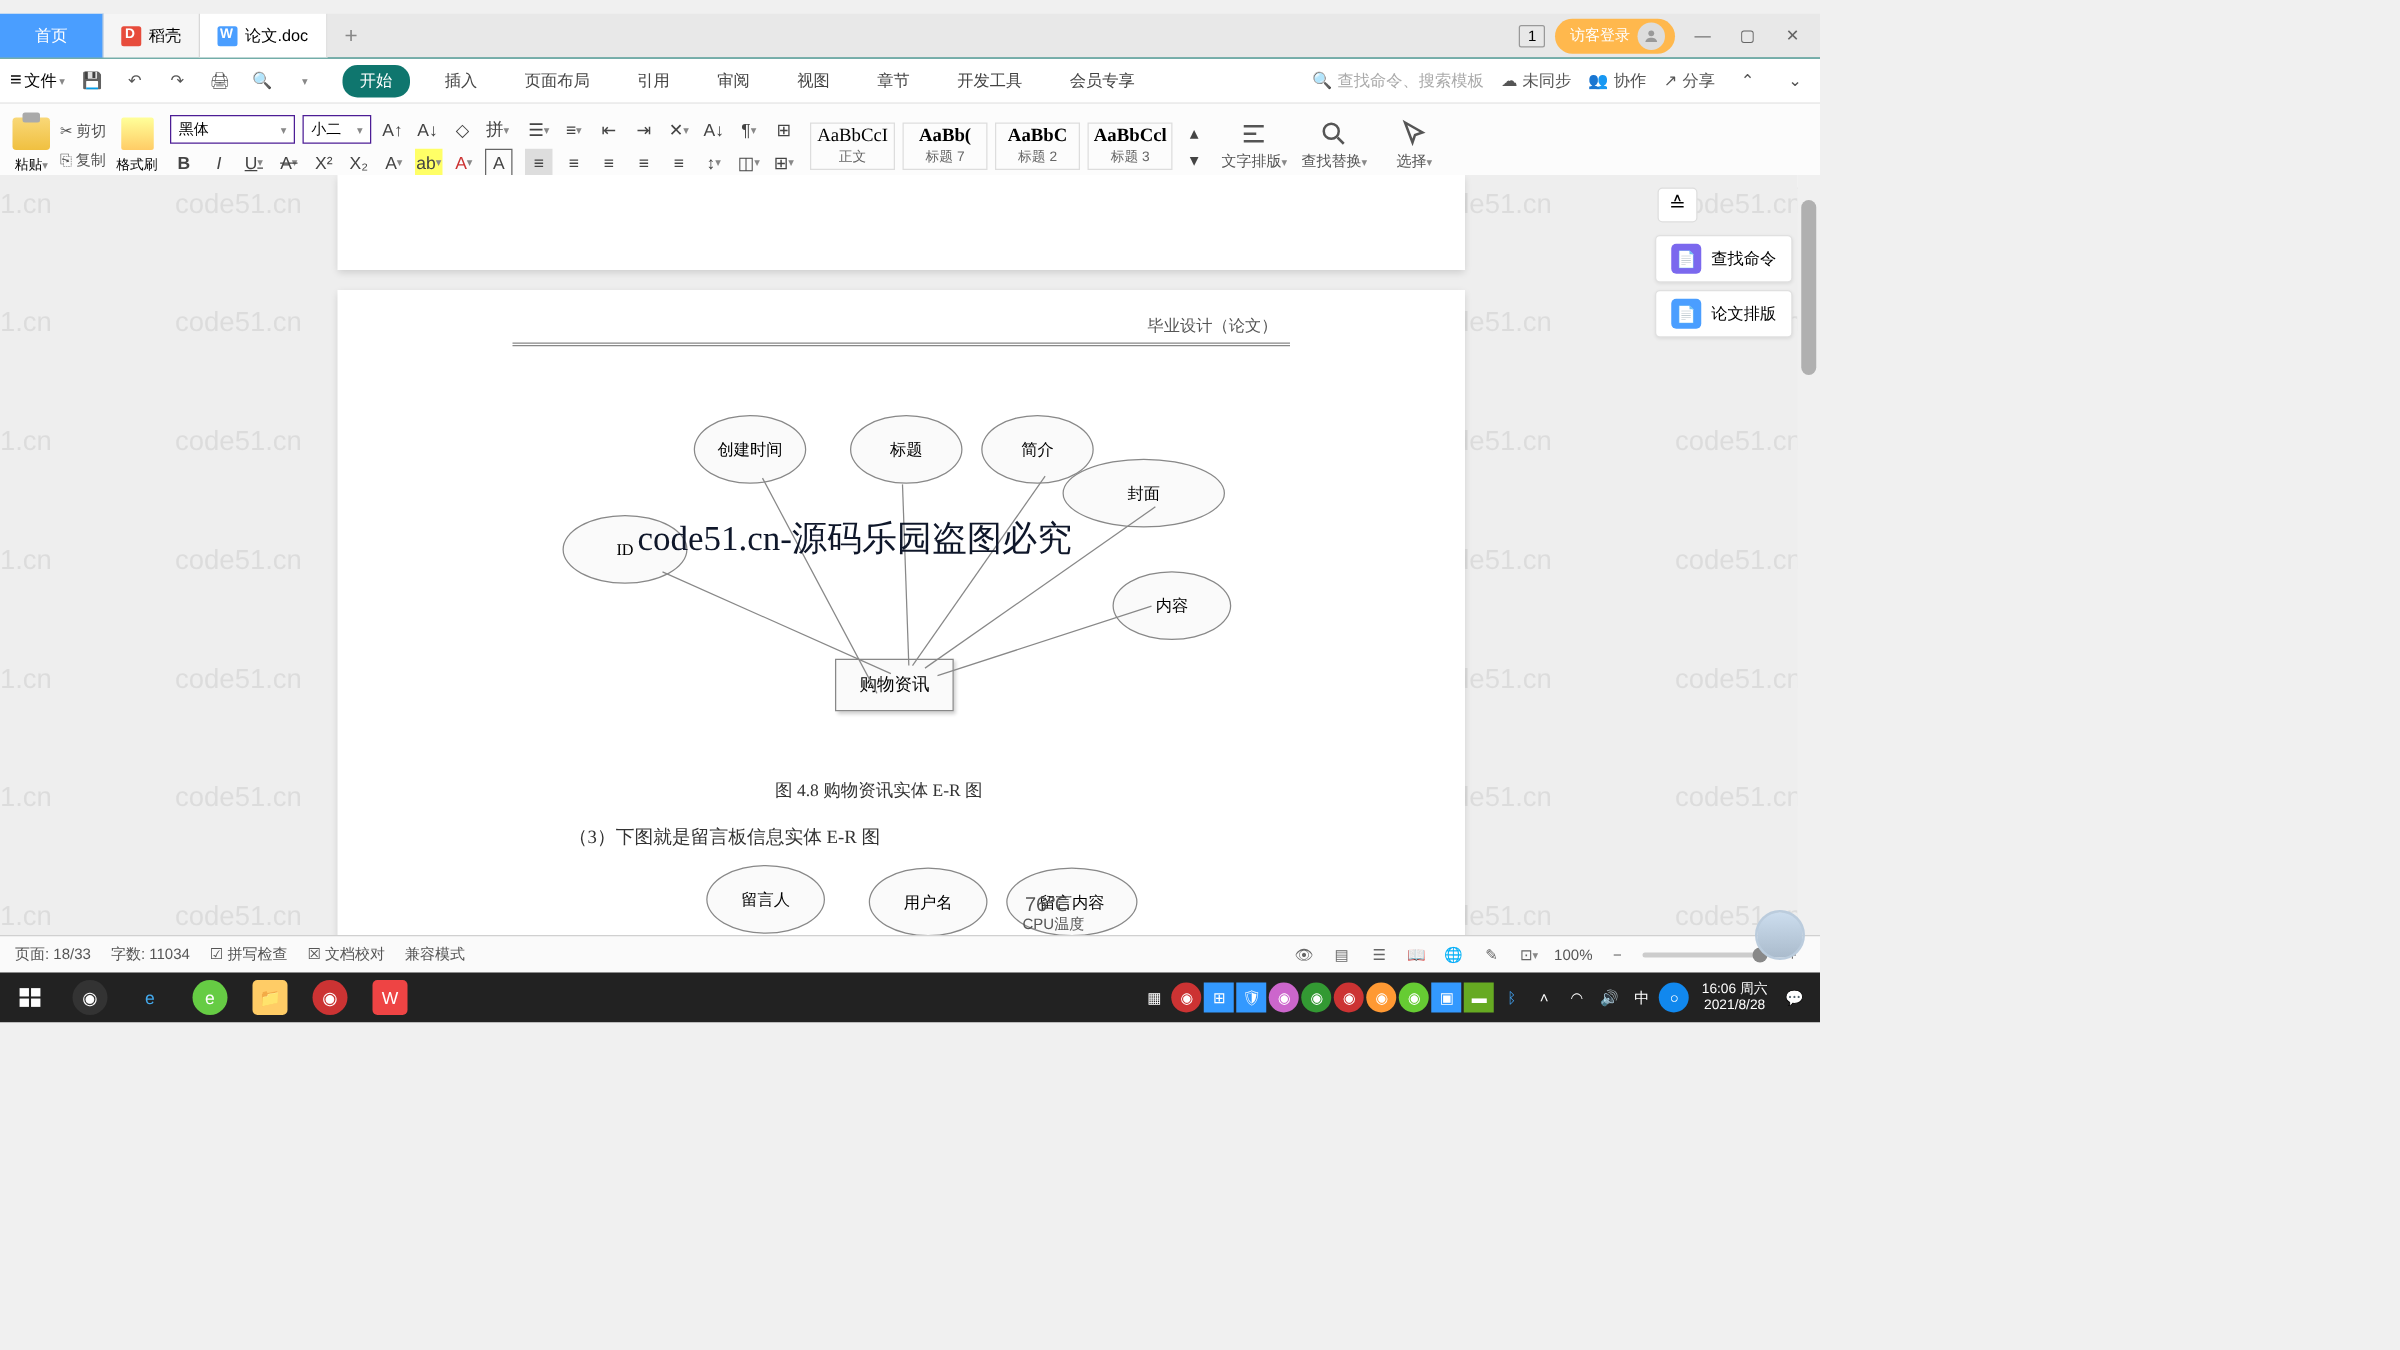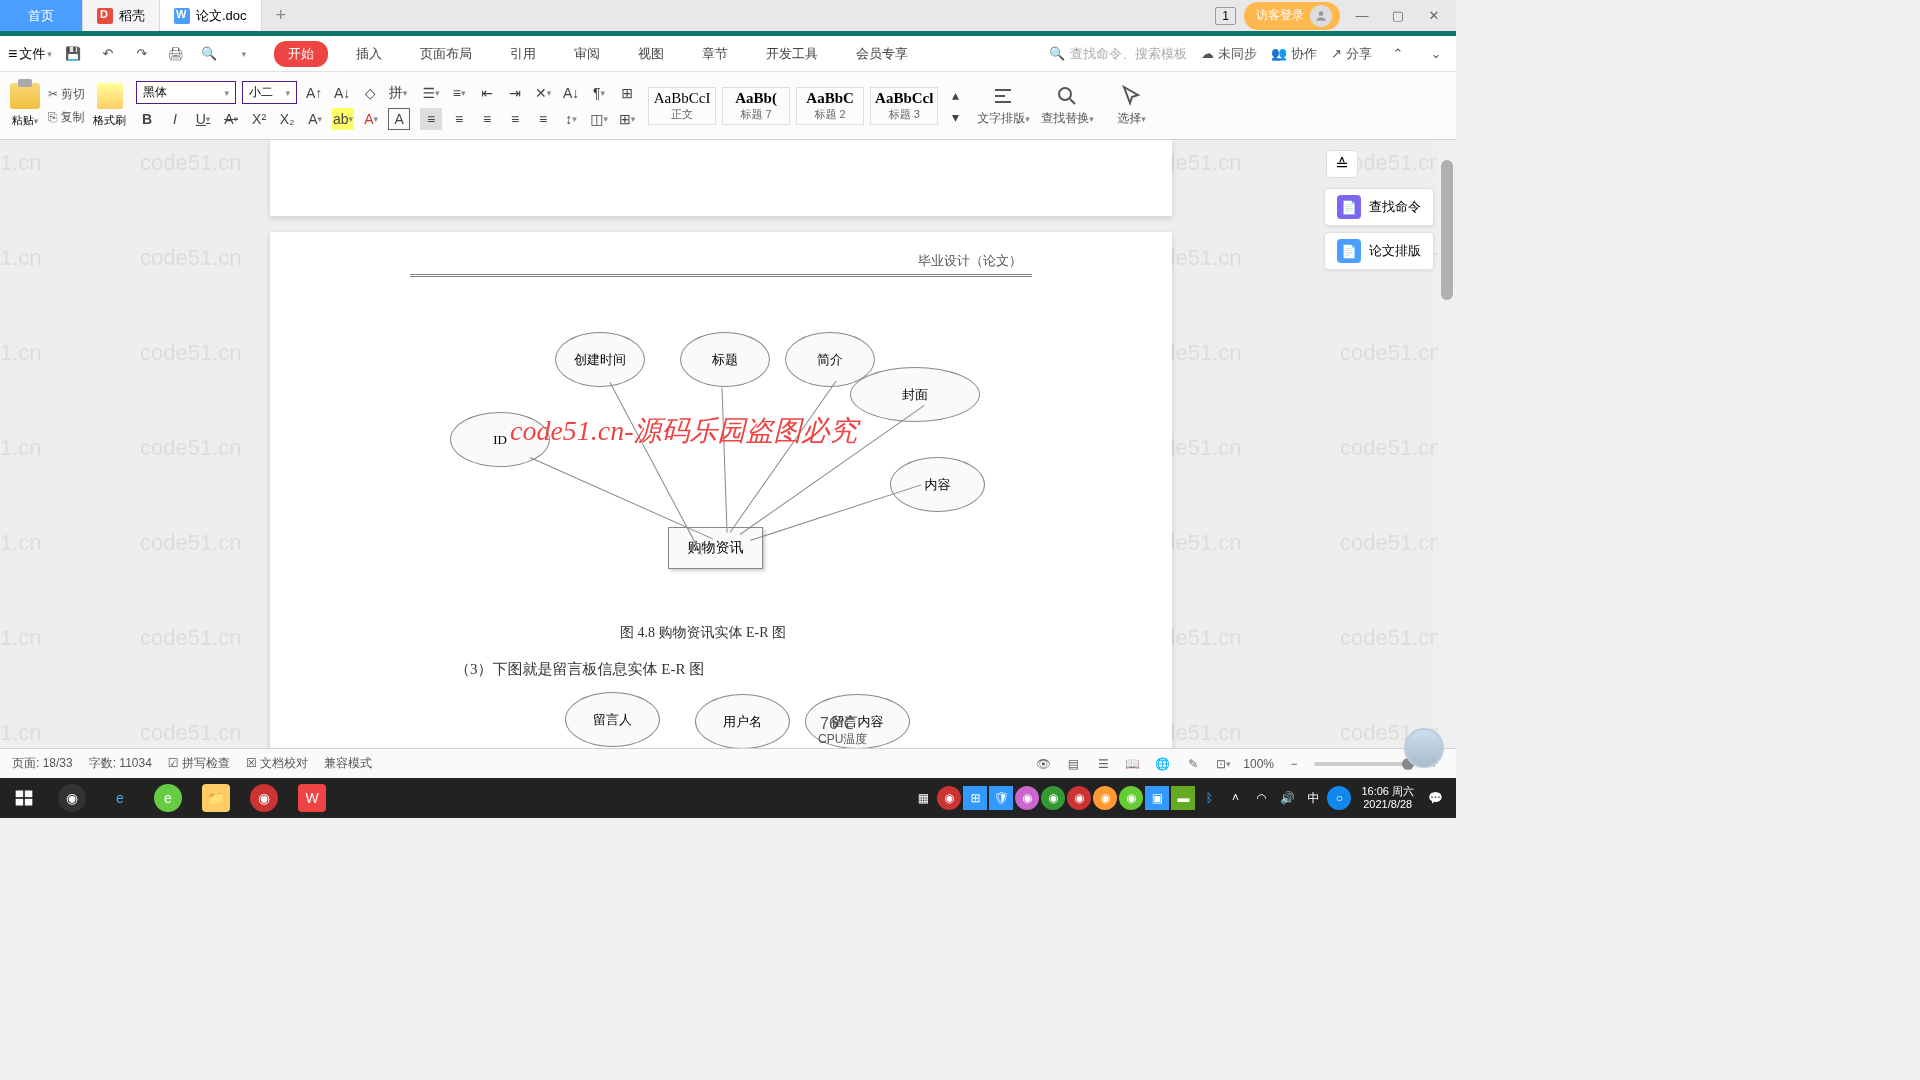--- a/index.html
+++ b/index.html
@@ -1,20 +1,20 @@
 <!DOCTYPE html>
 <html><head>
 <meta charset="utf-8">
 <style>
 * { margin:0; padding:0; box-sizing:border-box; font-family:"Microsoft YaHei",sans-serif; }
 body { width:1920px; height:1080px; background:#f0f0f0; position:relative; overflow:hidden; transform:scale(0.75); transform-origin:top left; }
 
 body { transform:none; width:1456px; height:818px; }
 
-.tabs-bar { height:36px; background:#e8e8e8; display:flex; align-items:stretch; border-bottom:5px solid #0f766e; }
+.tabs-bar { height:36px; background:#e8e8e8; display:flex; align-items:stretch; border-bottom:1px solid #0f766e;margin-top:11px; }
 .tab { display:flex; align-items:center; padding:0 14px; font-size:13px; gap:6px; border-right:1px solid #d8d8d8; background:#f5f5f5; cursor:pointer; }
 .tab.active { background:#fff; }
 .tab.home { background:#4a9eff; color:#fff; padding:0 28px; }
 .tab-icon { width:16px; height:16px; display:inline-block; }
 .tab-icon.d { background:#e74c3c; border-radius:2px; position:relative; }
 .tab-icon.d::after { content:"D"; color:#fff; font-size:11px; font-weight:bold; position:absolute; left:3px; top:0; }
 .tab-icon.w { background:#4a9eff; border-radius:2px; position:relative; }
 .tab-icon.w::after { content:"W"; color:#fff; font-size:11px; font-weight:bold; position:absolute; left:2px; top:0; }
 .tab-add { padding:0 14px; display:flex; align-items:center; font-size:18px; color:#888; cursor:pointer; }
 .tabs-right { margin-left:auto; display:flex; align-items:center; gap:8px; padding-right:8px; }
@@ -23,21 +23,21 @@
 .avatar { width:22px; height:22px; border-radius:50%; background:#ddd; display:flex; align-items:center; justify-content:center; }
 .num-badge { border:1px solid #999; padding:1px 6px; font-size:12px; border-radius:2px; }
 
 .menu-bar { height:36px; background:#fff; display:flex; align-items:center; padding:0 8px; gap:4px; border-bottom:1px solid #e0e0e0; font-size:13px; }
 .menu-left { display:flex; align-items:center; gap:10px; }
 .menu-item-file { display:flex; align-items:center; gap:2px; cursor:pointer; }
 .hamburger { font-size:16px; }
 .quick-btn { width:24px; height:24px; display:flex; align-items:center; justify-content:center; cursor:pointer; color:#555; }
 .menu-tabs { display:flex; gap:18px; margin-left:14px; }
 .menu-tab { padding:4px 10px; cursor:pointer; color:#444; }
-.menu-tab.active { background:#ef4444; color:#fff; border-radius:12px; padding:4px 14px; }
+.menu-tab.active { background:#0f766e; color:#fff; border-radius:12px; padding:4px 14px; }
 .menu-right { margin-left:auto; display:flex; align-items:center; gap:14px; }
 .search-box { color:#aaa; display:flex; align-items:center; gap:4px; }
 .menu-r-item { display:flex; align-items:center; gap:4px; cursor:pointer; color:#555; font-size:13px; }
 
 .ribbon { height:68px; background:#fcfcfc; display:flex; align-items:center; padding:0 10px; gap:10px; border-bottom:1px solid #d0d0d0; font-size:12px; }
 .rib-group { display:flex; flex-direction:column; gap:4px; align-items:center; }
 .rib-col { display:flex; flex-direction:column; gap:4px; }
 .rib-row { display:flex; align-items:center; gap:6px; }
 .rib-btn { display:flex; align-items:center; gap:3px; cursor:pointer; color:#555; padding:1px 2px; }
 .paste-ic { width:30px; height:26px; background:linear-gradient(#f9d878,#f0c040); border-radius:3px; position:relative; }
@@ -65,21 +65,21 @@
 .page1 { top:0; left:270px; width:902px; height:76px; }
 .page2 { top:92px; left:270px; width:902px; height:650px; }
 .page-header { position:absolute; top:20px; right:150px; font-size:13px; color:#555; font-family:SimSun,serif; }
 .page-header-line { position:absolute; top:42px; left:140px; right:140px; border-top:1px solid #888; border-bottom:1px solid #888; height:3px; }
 
 .diagram { position:absolute; top:70px; left:180px; width:560px; height:330px; }
 .ellipse { position:absolute; border:1px solid #888; border-radius:50%; background:#fafafa; display:flex; align-items:center; justify-content:center; font-size:13px; font-family:SimSun,serif; }
 .rect { position:absolute; border:1px solid #888; background:#fafafa; display:flex; align-items:center; justify-content:center; font-size:14px; font-family:SimSun,serif; box-shadow:2px 2px 3px rgba(0,0,0,0.2); }
 .dline { position:absolute; background:#888; height:1px; transform-origin:left center; }
 .caption { position:absolute; font-size:14px; font-family:SimSun,serif; color:#333; }
-.red-wm { position:absolute; color:#ef4444; font-size:28px; font-family:SimSun,serif; font-weight:500;font-style:italic; }
+.red-wm { position:absolute; color:#0f172a; font-size:28px; font-family:SimSun,serif; font-weight:500; }
 
 .side-panel { position:absolute; right:22px; top:150px; display:flex; flex-direction:column; gap:6px; }
 .collapse-btn { width:32px; height:28px; background:#fff; border:1px solid #ddd; display:flex; align-items:center; justify-content:center; border-radius:4px; cursor:pointer; align-self:flex-start; margin-left:2px; margin-bottom:4px; }
 .side-item { display:flex; align-items:center; gap:8px; background:#fff; padding:6px 12px; border:1px solid #e0e0e0; border-radius:4px; cursor:pointer; font-size:13px; box-shadow:0 1px 3px rgba(0,0,0,0.08); }
 .side-ic { width:24px; height:24px; border-radius:4px; display:flex; align-items:center; justify-content:center; color:#fff; }
 .side-ic.purple { background:#7b68ee; }
 .side-ic.blue { background:#4a9eff; }
 
 .scrollbar-v { position:absolute; right:0; top:140px; bottom:42px; width:18px; background:#f0f0f0; }
 .scroll-thumb { position:absolute; left:3px; width:12px; background:#b0b0b0; border-radius:6px; top:20px; height:140px; }

